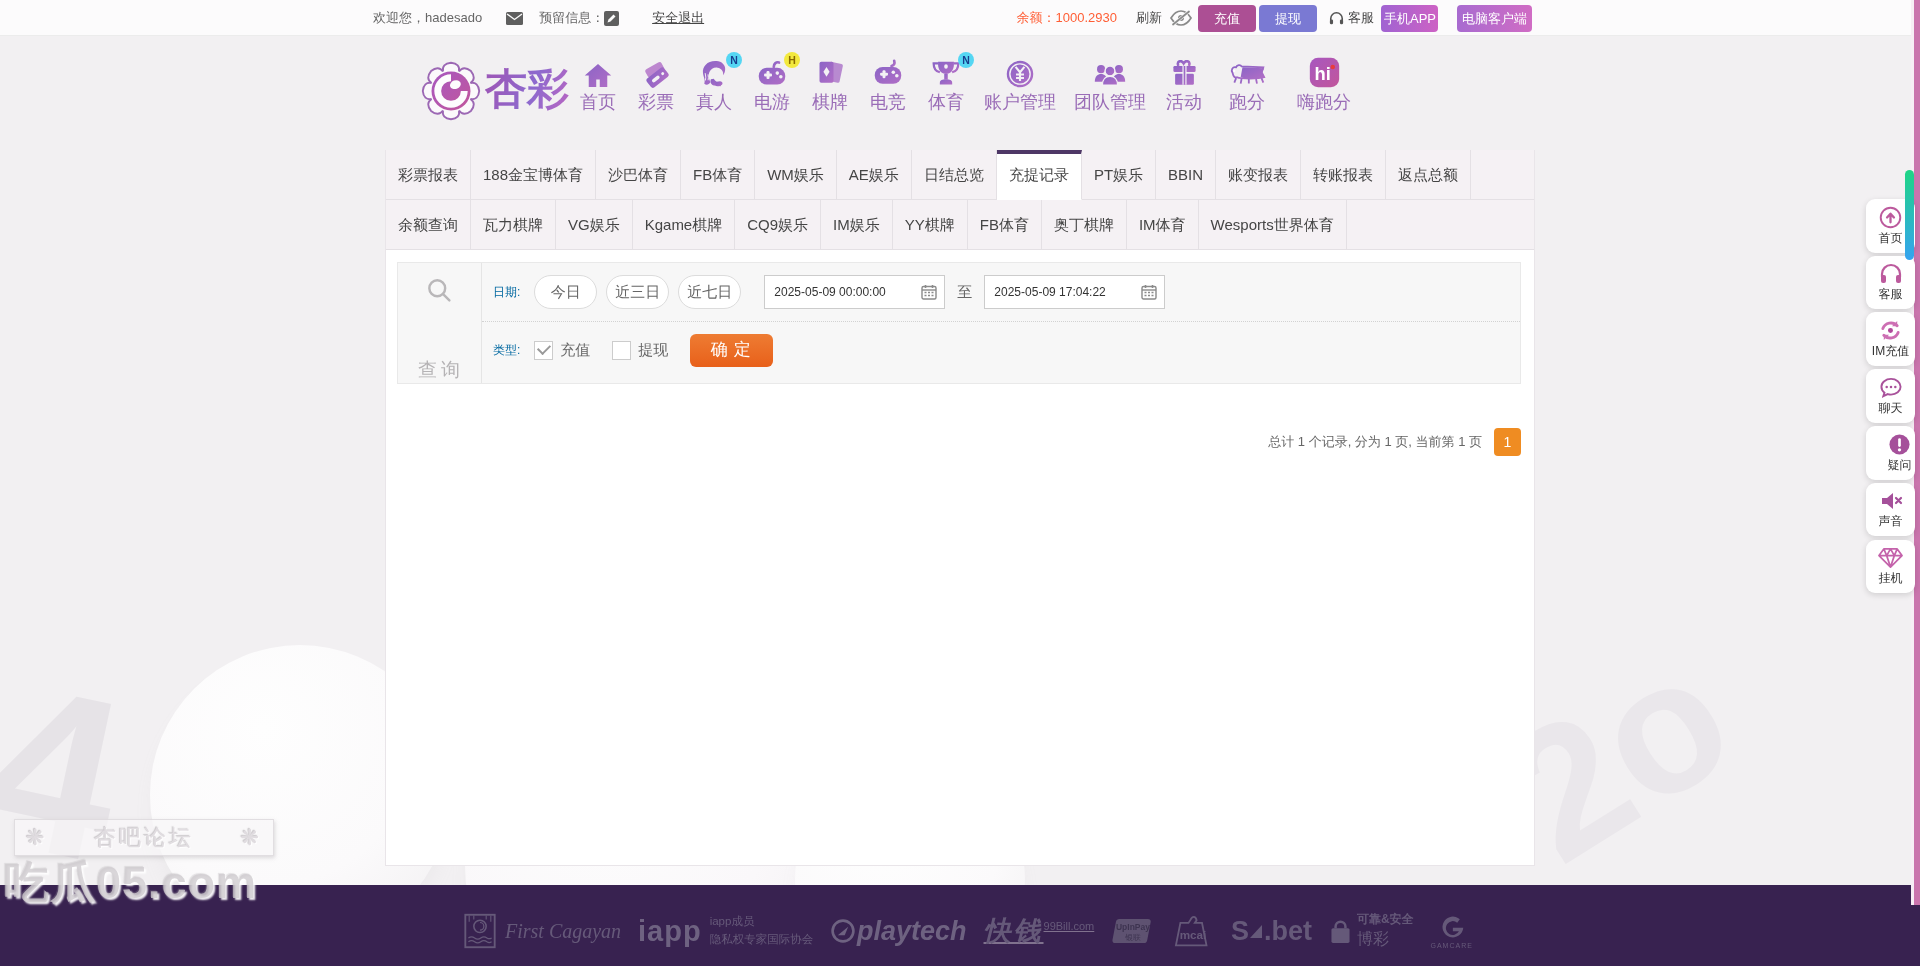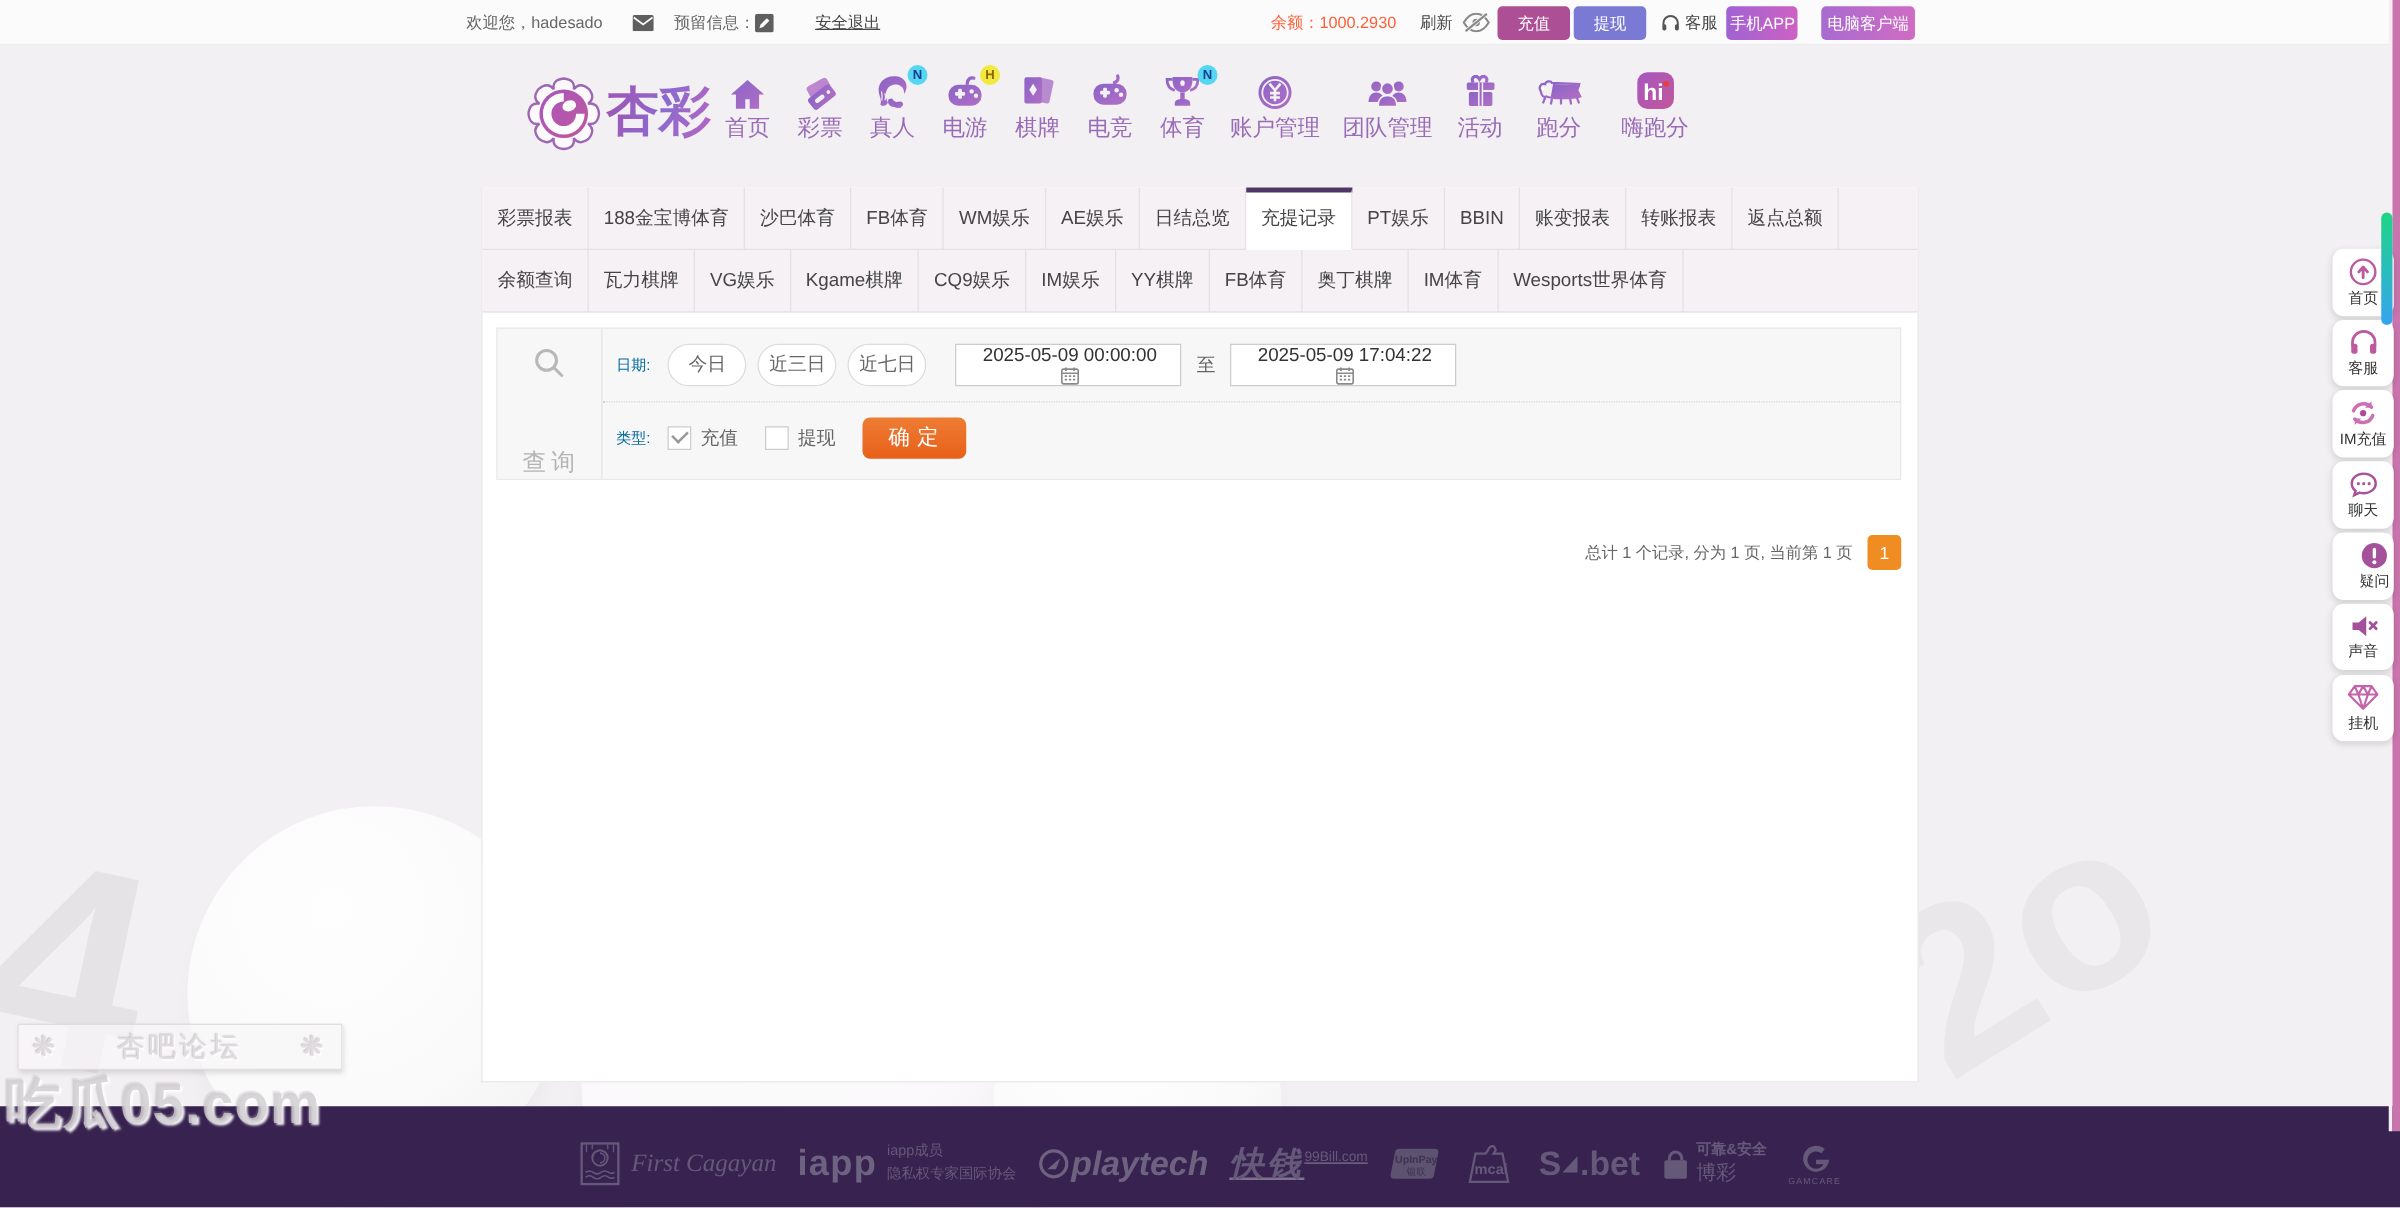--- a/index.html
+++ b/index.html
@@ -50,21 +50,21 @@
 
 
 .qform { background:#f7f7f7; border:1px solid #e9e9e9; display:flex; }
 .qleft { width:84px; border-right:1px solid #e5e5e5; display:flex; flex-direction:column; align-items:center; justify-content:center; color:#b5b5b5;gap:46px; }
 .qleft .zi { font-size:19px; letter-spacing:4px; margin-top:7px; color:#b5b3b5; padding-left:3px;}
 .qright { flex:1; }
 .qrow1 { height:59px; display:flex; align-items:center; border-bottom:1px dotted #d2d2d2; padding-left:11px; }
 .qrow2 { height:56px; display:flex; align-items:center; padding-left:11px; }
 .flabel { font-size:12px; color:#0369a1; margin-right:14px; }
 .pill { width:63px; height:34px; line-height:32px; text-align:center; background:#fff; border:1px solid #dcdcdc; border-radius:17px; font-size:15px; color:#666; margin-right:9px; }
-.dinput { height:34px; width:181px; background:#fff; border:1px solid #ccc; display:flex; align-items:center; justify-content:space-between; padding:0 7px 0 9px; font-size:15px; color:#333; white-space:nowrap;flex-direction:column; }
+.dinput { height:34px; width:181px; background:#fff; border:1px solid #ccc; display:flex; align-items:center; justify-content:space-between; padding:0 7px 0 9px; font-size:12px; color:#333; white-space:nowrap; }
 .zhi { font-size:15px; color:#666; margin:0 12px; }
 .ckb { width:19px; height:19px; background:#fff; border:1px solid #ccc; display:inline-block; vertical-align:-4px; margin-right:7px; position:relative; }
 .ckb.on:after { content:""; position:absolute; left:3px; top:2px; width:10px; height:6px; border-left:2px solid #999; border-bottom:2px solid #999; transform:rotate(-45deg); }
 .cklabel { font-size:15px; color:#666; margin-right:22px; }
 .okbtn { margin-left:0; width:83px; height:33px; background:linear-gradient(180deg,#ee7c33,#e8601a); border-radius:6px; color:#fff; font-size:17px; text-align:center; line-height:32px; letter-spacing:6px; padding-left:4px; }
 
 
 .rtable { width:100%; border-collapse:collapse; margin-top:22px; }
 .rtable th { background:#f5f5f5; border:1px solid #e8e8e8; height:43px; font-size:15px; color:#333; font-weight:bold; }
 .rtable td { border:1px solid #e8e8e8; height:42px; text-align:center; font-size:15px; color:#555; }

